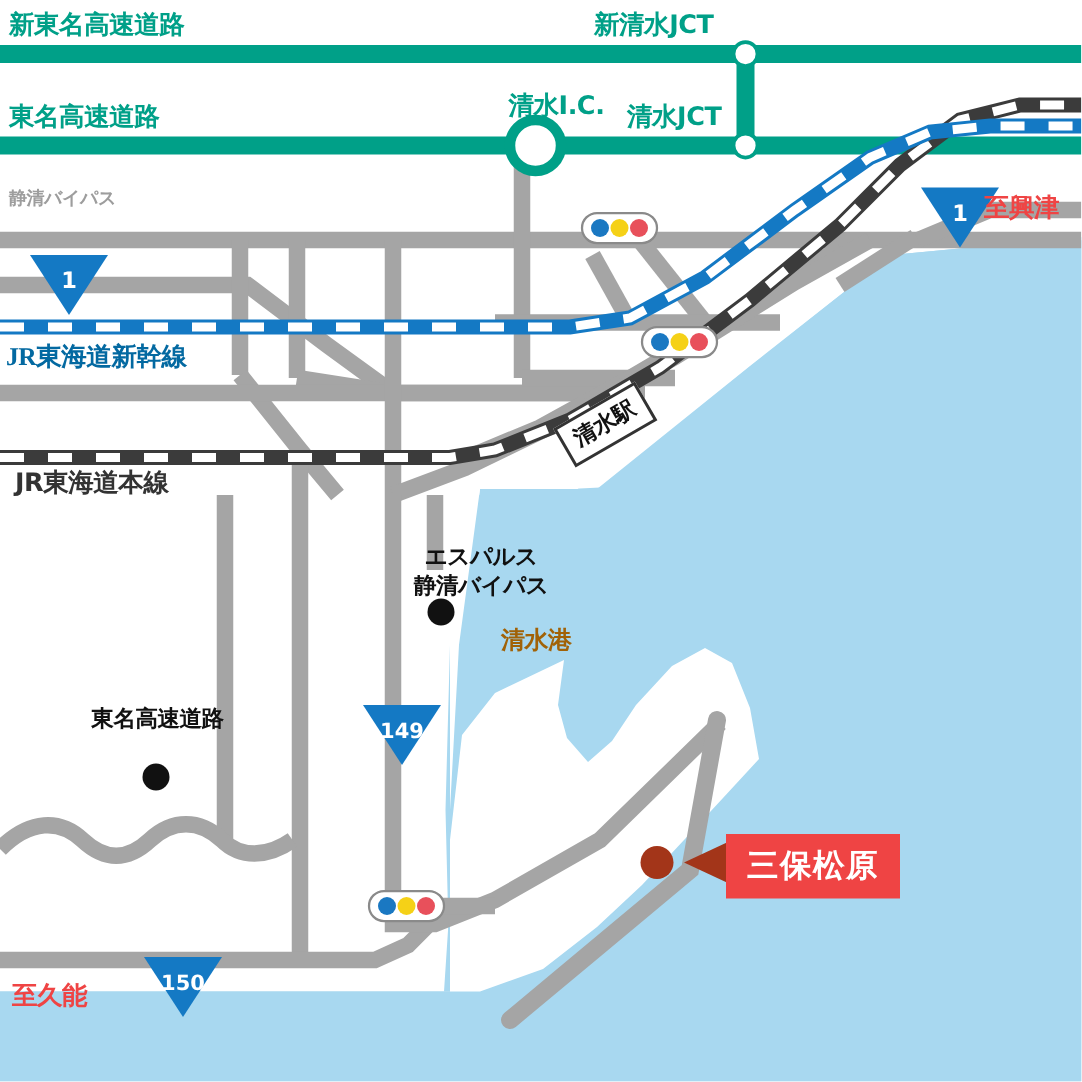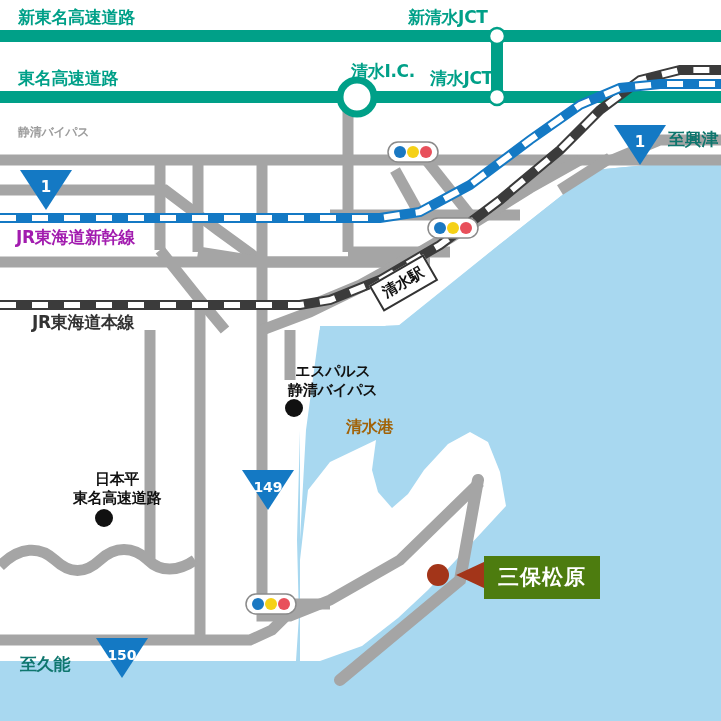--- a/index.html
+++ b/index.html
@@ -23,55 +23,55 @@
     left: 0;
     width: 721px;
     height: 721px;
   }
   .lbl {
     position: absolute;
     white-space: nowrap;
     font-weight: bold;
     letter-spacing: -0.3px;
     line-height: 1.15;
-    margin-left: 12px;
   }
   .lbl-expwy {
     color: #00a088;
     font-size: 17px;
   }
   .lbl-bypass {
     color: #9d9d9d;
     font-size: 12px;
   }
   .lbl-shinkansen {
-    color: #a21caf;
+    color: #0369a1;
     font-size: 17px;
+    font-family: Liberation Serif, serif;
   }
   .lbl-honsen {
     color: #333333;
     font-size: 17px;
   }
   .lbl-poi {
     color: #111111;
     font-size: 15px;
     text-align: center;
     line-height: 1.25;
   }
   .lbl-port {
     color: #a16207;
     font-size: 16px;
   }
   .lbl-to {
-    color: #0f766e;
+    color: #ef4444;
     font-size: 17px;
   }
   .callout {
     position: absolute;
-    background: #4d7c0f;
+    background: #ef4444;
     color: #ffffff;
     font-size: 21px;
     font-weight: bold;
     letter-spacing: 1px;
     padding: 7px 14px 8px 14px;
   }
   .station-box {
     position: absolute;
     background: #ffffff;
     border: 2px solid #333333;
@@ -306,35 +306,34 @@
   <div class="lbl lbl-expwy" style="left:396px; top:8px;">新清水JCT</div>
 
   <div class="lbl lbl-expwy" style="left:339px; top:62px;">清水I.C.</div>
 
   <div class="lbl lbl-expwy" style="left:418px; top:69px;text-align:right;">清水JCT</div>
 
   <div class="lbl lbl-bypass" style="left:6px; top:126px;">静清バイパス</div>
 
   <div class="lbl lbl-shinkansen" style="left:4px; top:228px;">JR東海道新幹線</div>
 
-  <div class="lbl lbl-honsen" style="left:20px; top:313px;">JR東海道本線</div>
+  <div class="lbl lbl-honsen" style="left:10px; top:313px;">JR東海道本線</div>
 
   <div class="station-box" style="left:372px; top:268px;">清水駅</div>
 
   <div class="lbl lbl-to" style="left:656px; top:130px;">至興津</div>
 
   <div class="lbl lbl-to" style="left:8px; top:655px;">至久能</div>
 
   <div class="lbl lbl-port" style="left:334px; top:418px;">清水港</div>
 
   <div class="lbl lbl-poi" style="left:276px; top:362px; text-align:center;">
     <div>エスパルス</div>
     <div>静清バイパス</div>
   </div>
 
   <div class="lbl lbl-poi" style="left:40px; top:470px; width:130px;">
-    <div>日本平</div>
     <div>東名高速道路</div>
   </div>
 
   <div class="callout" style="left:484px; top:556px;">三保松原</div>
 
 </div>
 
 </body></html>

